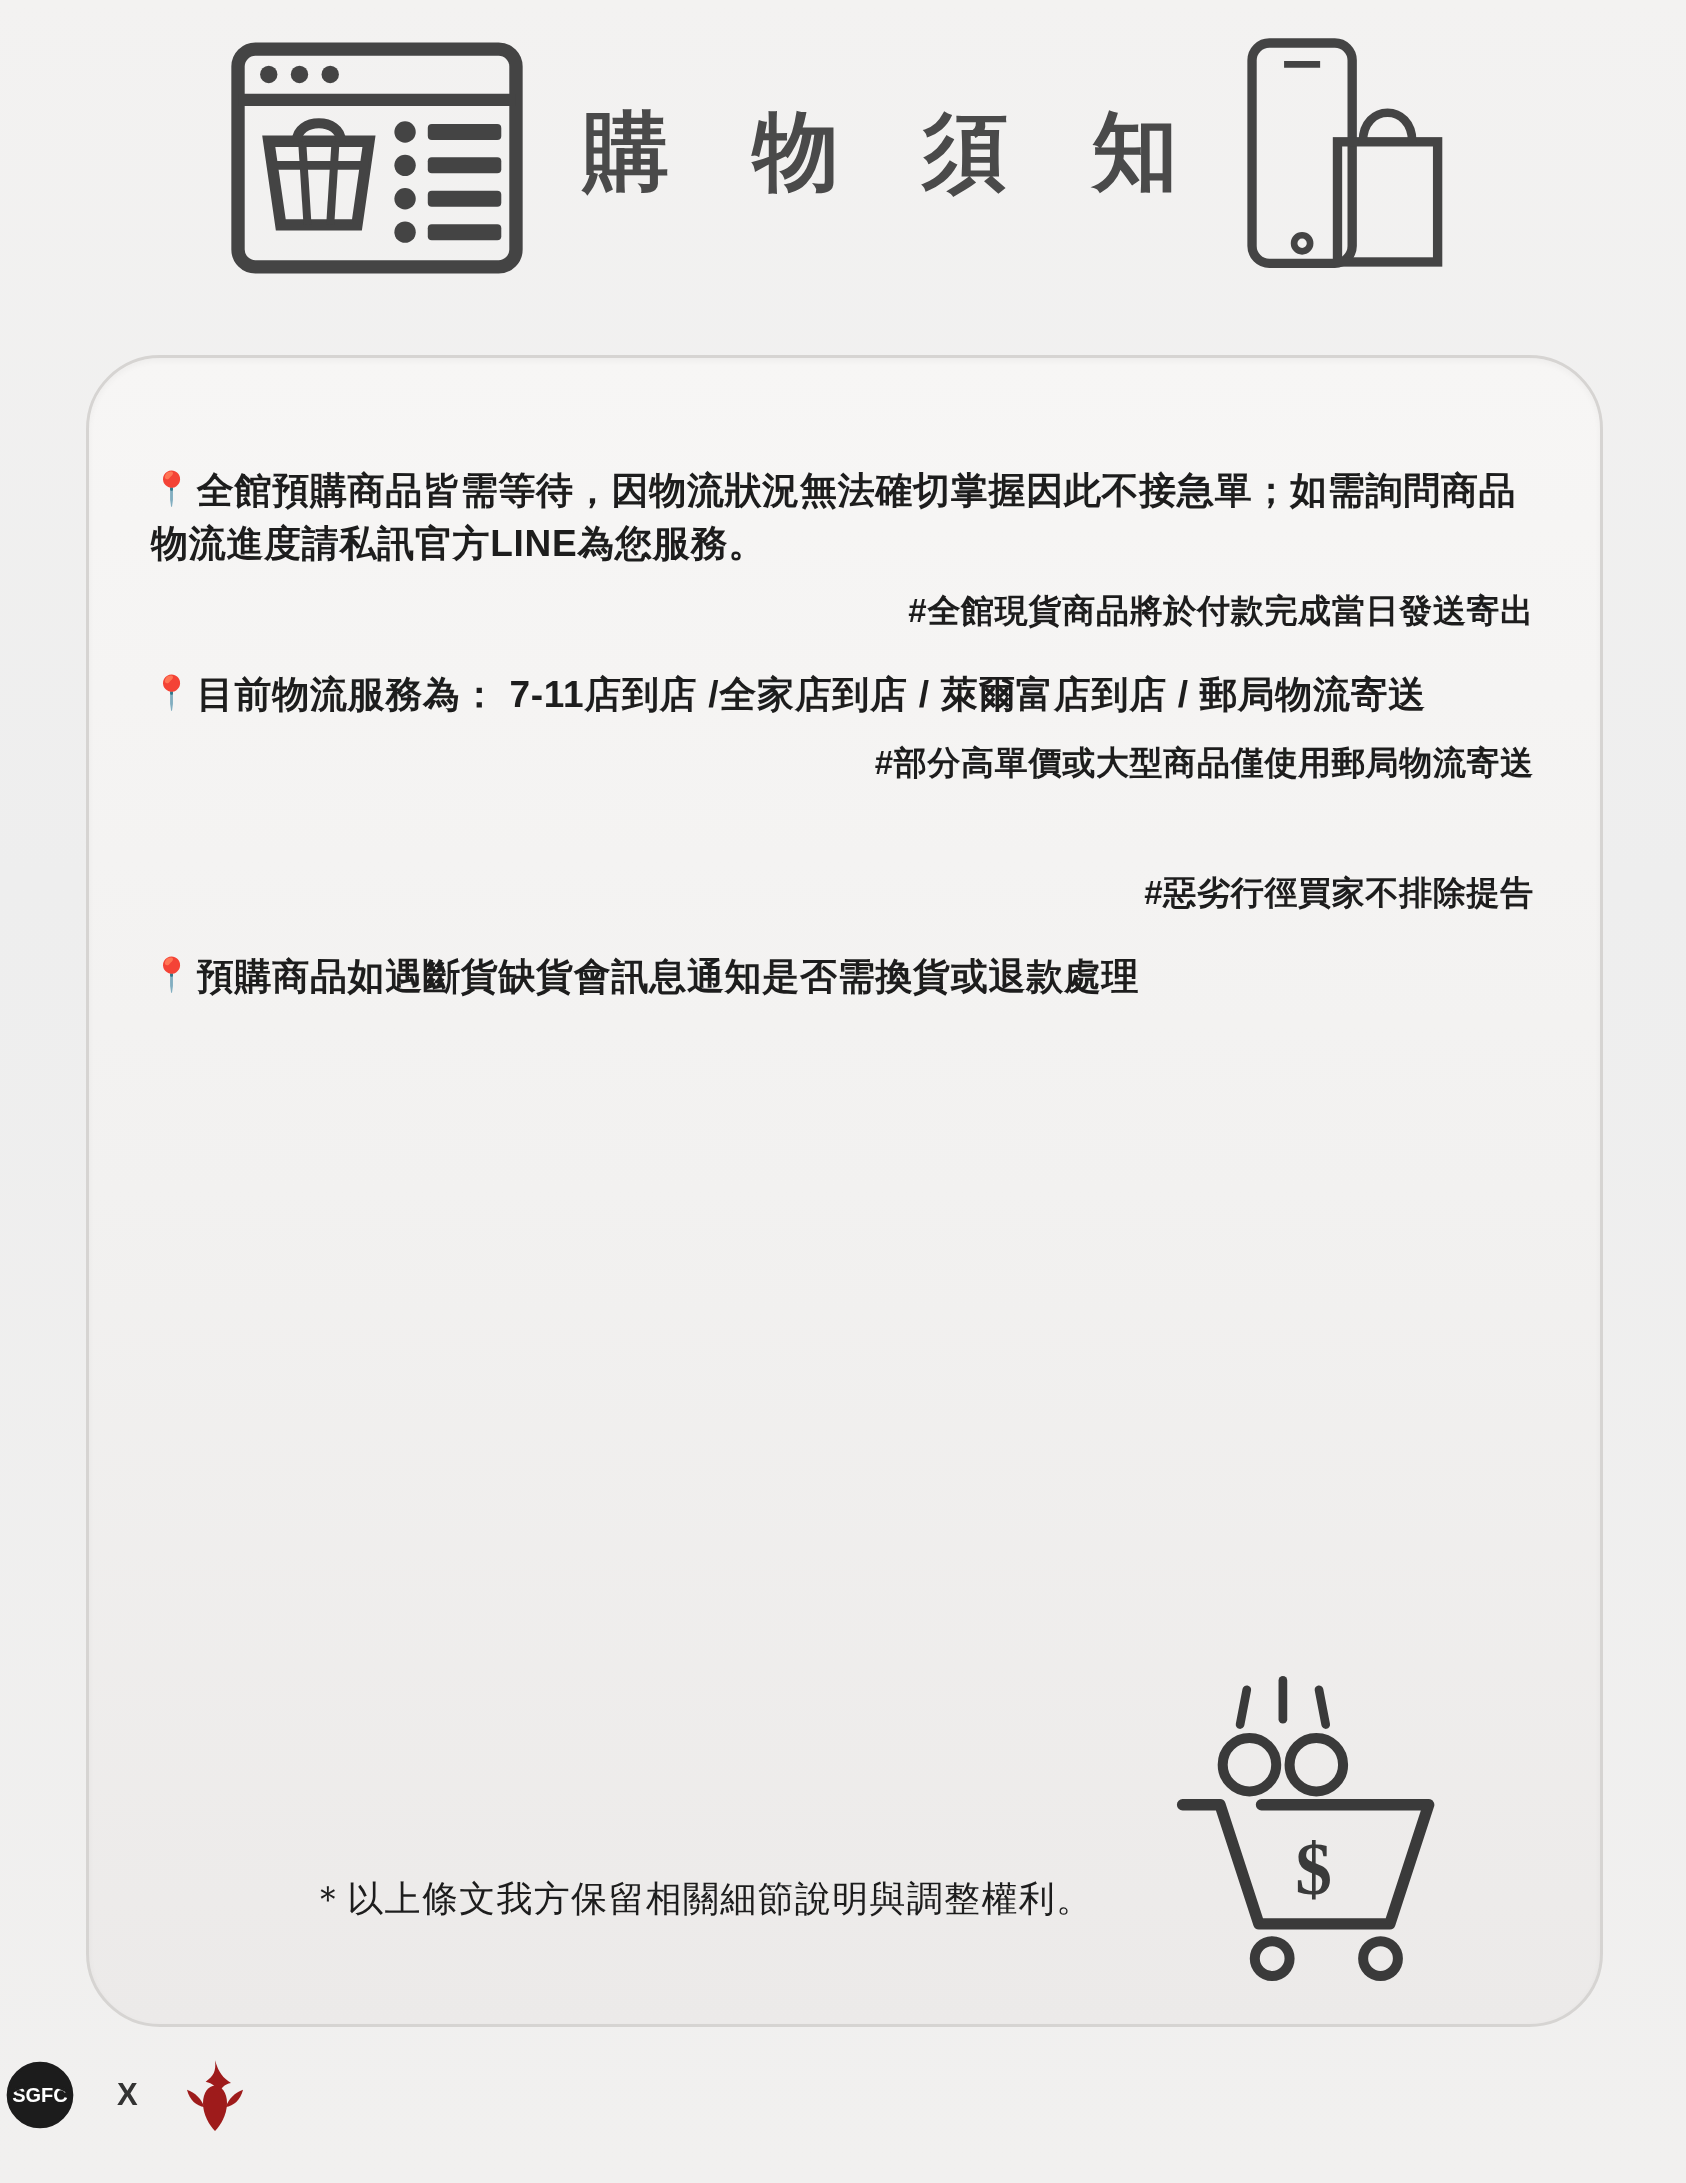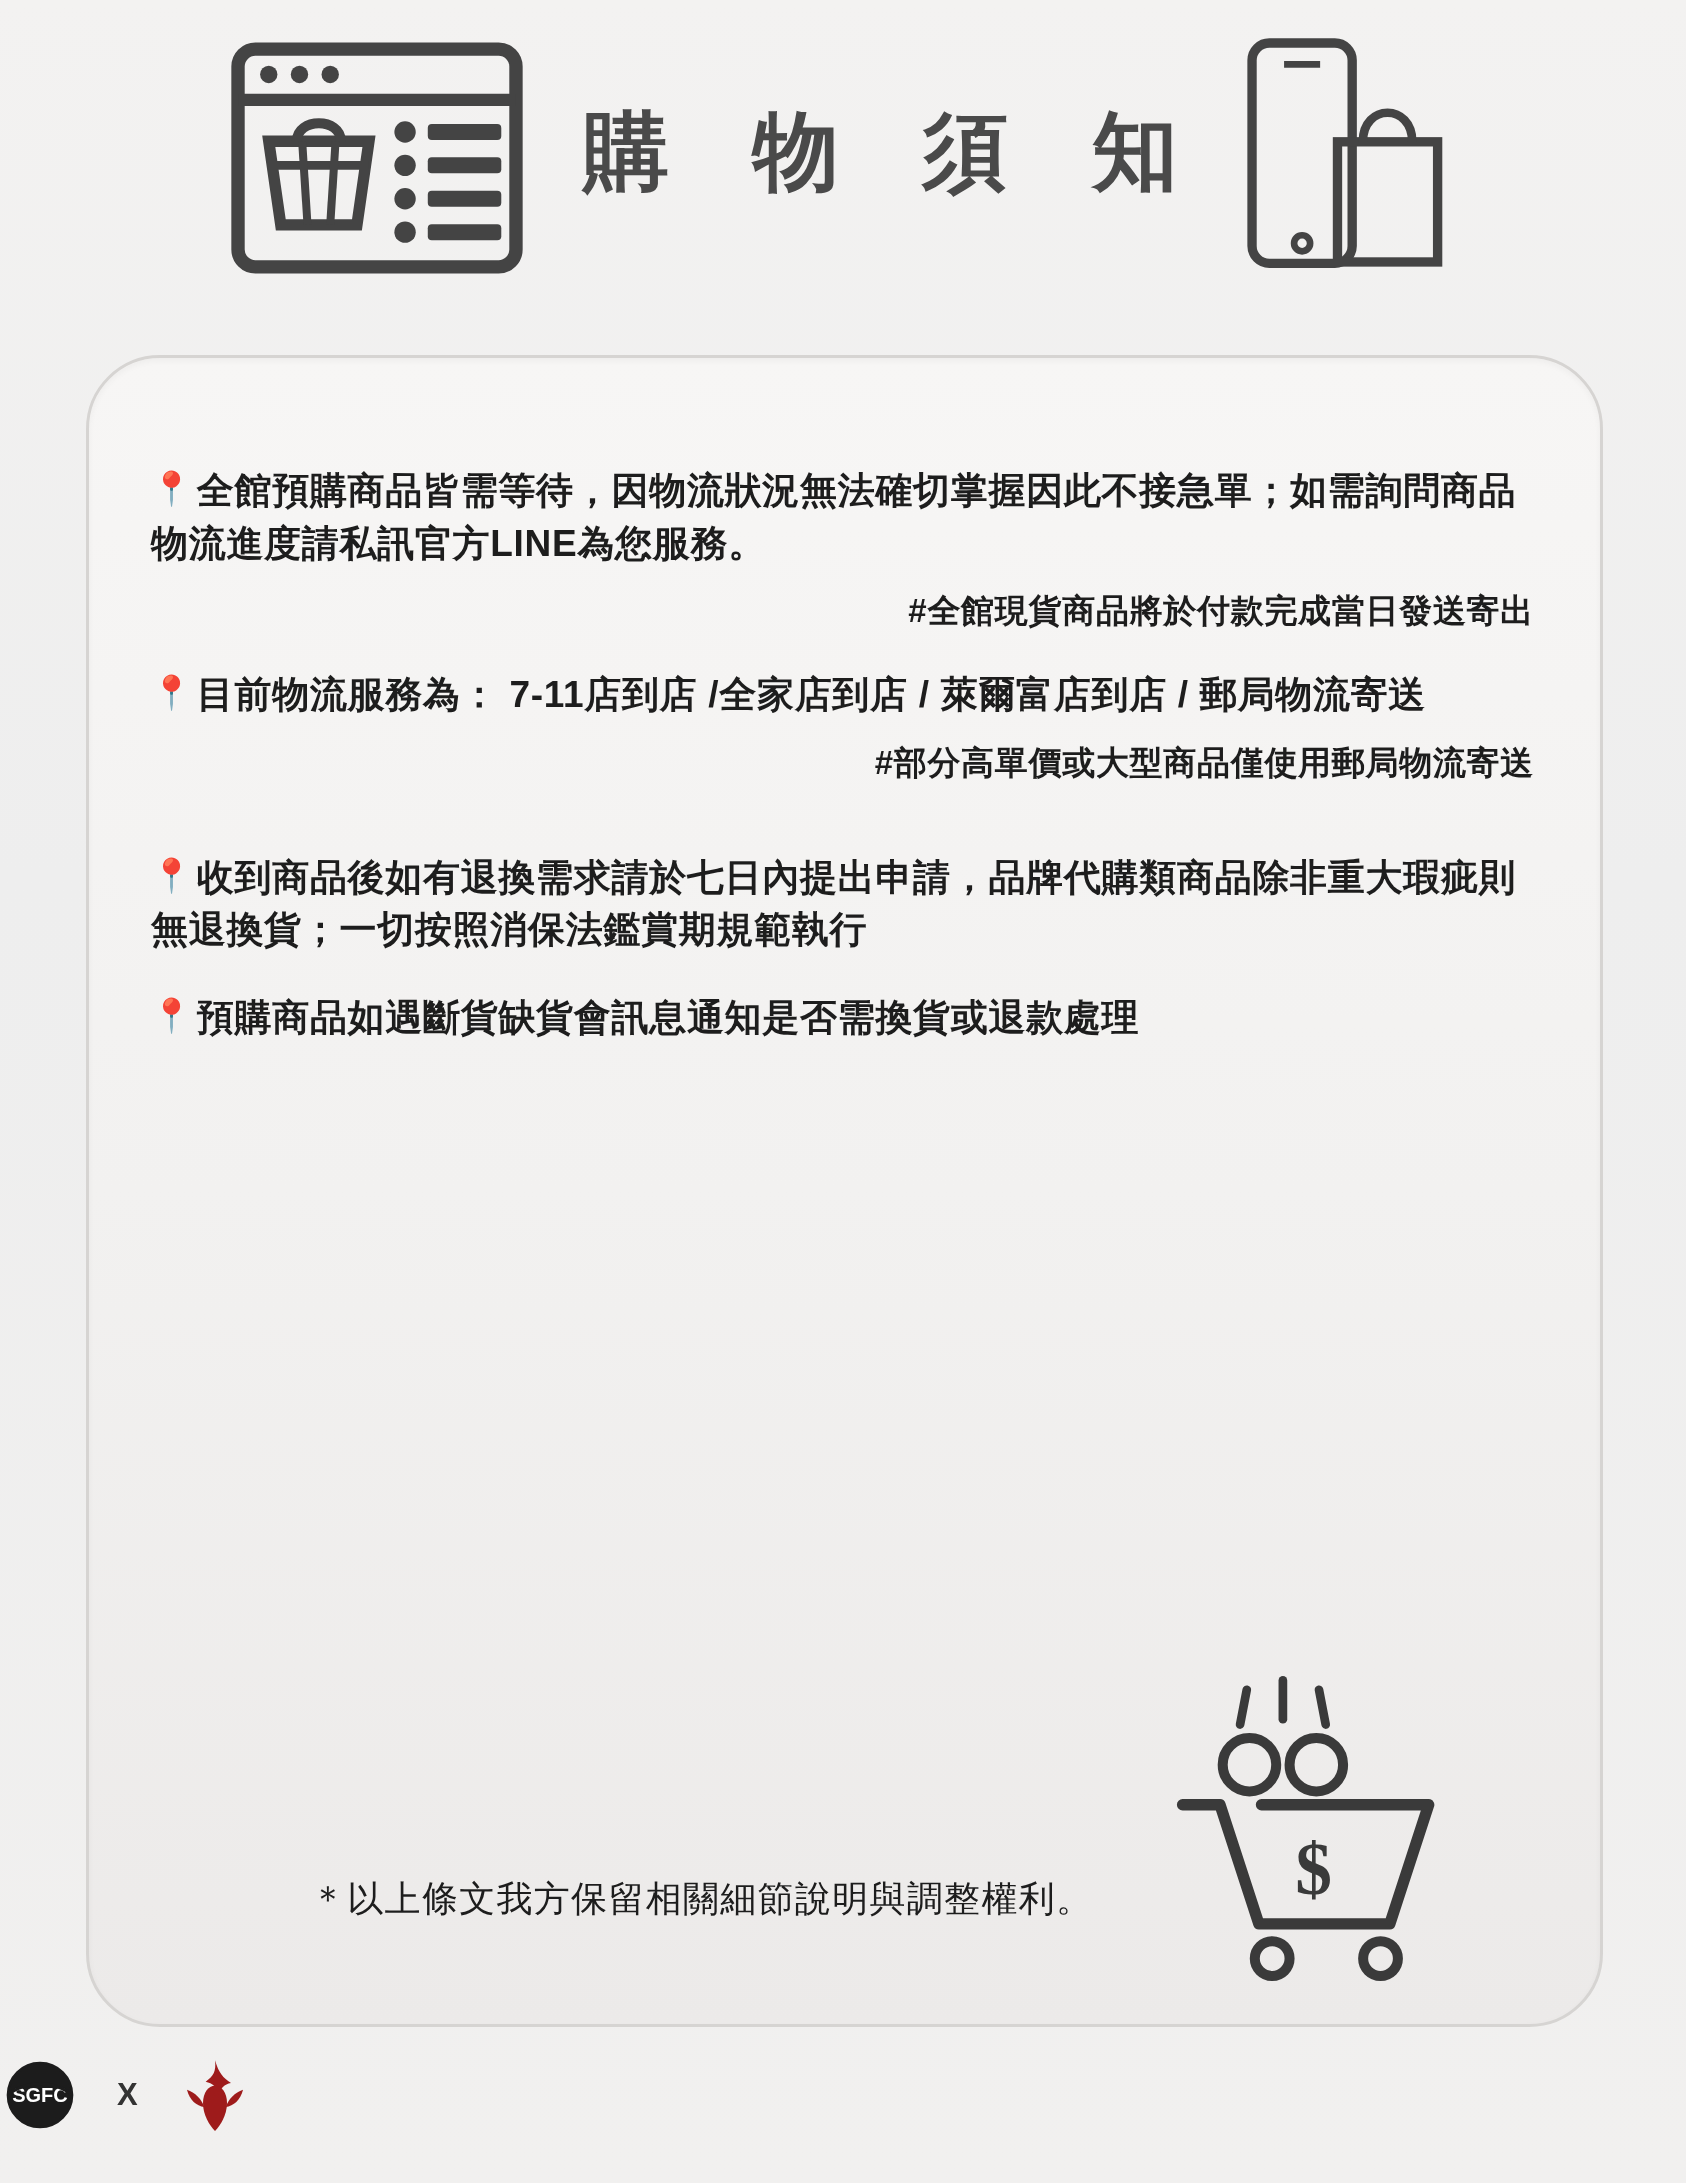--- a/index.html
+++ b/index.html
@@ -207,23 +207,21 @@
   <div class="item">
     <div class="line">
       <span class="pin">📍</span><span>目前物流服務為： 7-11店到店 /全家店到店 / 萊爾富店到店 / 郵局物流寄送</span>
     </div>
     <div class="note">#部分高單價或大型商品僅使用郵局物流寄送</div>
   </div>
 
   <div class="gap-med"></div>
 
   <div class="item">
-    <div class="line">
-      <span class="pin">📍</span><span>收到商品後如有退換需求請於七日內提出申請，品牌代購類商品除非重大瑕疵則無退換貨；一切按照消保法鑑賞期規範執行</span>
-    </div>
+    <div class="note">#惡劣行徑買家不排除提告</div>
   </div>
 
   <div class="item">
     <div class="line">
       <span class="pin">📍</span><span>預購商品如遇斷貨缺貨會訊息通知是否需換貨或退款處理</span>
     </div>
   </div>
 
   <div class="gap-med"></div>
 

